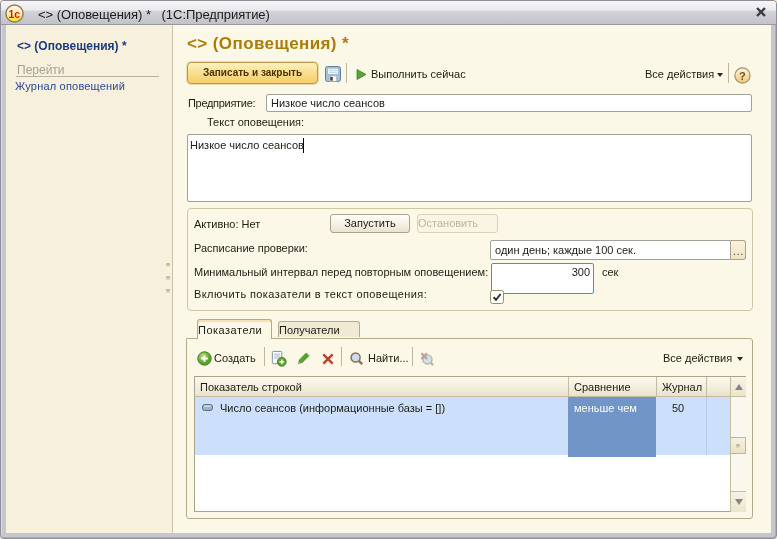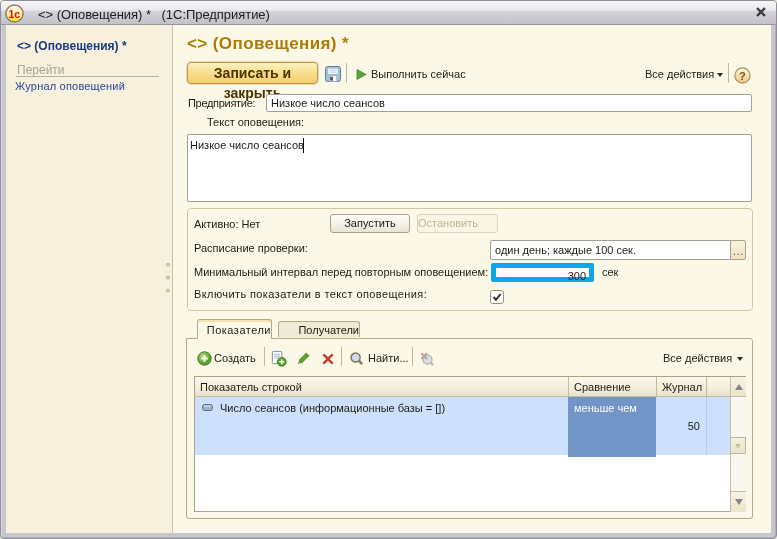--- a/index.html
+++ b/index.html
@@ -13,21 +13,21 @@
 
 #ttext{left:38px;top:7px;font-size:13px;letter-spacing:-0.05px;color:#1c1c1c}
 #closex{left:755px;top:6px}
 
 .nav1{left:17px;top:39px;font-size:12px;font-weight:bold;color:#1d3a80}
 .nav2{left:17px;top:63px;font-size:12px;font-weight:normal;color:#a6a496}
 .navhr{left:16px;top:76px;width:143px;height:1px;background:#b6b2a2}
 .nav3{left:15px;top:80px;font-size:11px;color:#2c4796;letter-spacing:0.2px}
 
 #mhead{left:187px;top:34px;font-size:17px;font-weight:bold;color:#aa7d08;letter-spacing:0.4px}
-#btnsave{left:187px;top:62px;width:131px;height:22px;background:linear-gradient(180deg,#fdf2c0 0%,#f9df91 45%,#f4cf6b 100%);border:1px solid #c0944a;border-radius:4px;box-shadow:0 0 0 1px #ecdcae;font-size:14px;font-weight:bold;color:#4a3500;text-align:center;line-height:20px}
+#btnsave{left:187px;top:62px;width:131px;height:22px;background:linear-gradient(180deg,#fdf2c0 0%,#f9df91 45%,#f4cf6b 100%);border:1px solid #c0944a;border-radius:4px;box-shadow:0 0 0 1px #ecdcae;font-size:10px;font-weight:bold;color:#4a3500;text-align:center;line-height:20px}
 .vsep{width:1px;background:#bdb79b}
 #sep1{left:346px;top:63px;height:20px}
 #exectext{left:371px;top:68px}
 #alldeist1{left:645px;top:68px}
 #arr1{left:717px;top:73px;width:0;height:0;border-left:3.5px solid transparent;border-right:3.5px solid transparent;border-top:4px solid #2a2a22}
 #sep2{left:728px;top:63px;height:20px}
 
 #lnaim{left:188px;top:97px;letter-spacing:-0.3px}
 #inaim{left:266px;top:94px;width:486px;height:18px;background:#fff;border:1px solid #a5a093;border-radius:2px}
 #inaim span{position:absolute;left:4px;top:2px}
@@ -40,27 +40,27 @@
 #lakt{left:194px;top:218px}
 .btn{background:linear-gradient(180deg,#fefdfa 0%,#f4f1e6 50%,#e9e4d2 100%);border:1px solid #a9a388;border-radius:3px;font-size:11px;color:#1c1c14;text-align:center}
 #btnrun{left:330px;top:214px;width:80px;height:19px;line-height:17px}
 #btnstop{left:417px;top:214px;width:81px;height:19px;background:#f9f5e5;border:1px solid #d8d2b8;border-radius:3px;font-size:11px;color:#bcb597;text-align:left;line-height:17px}
 #lrasp{left:194px;top:242px}
 #irasp{left:490px;top:240px;width:241px;height:20px;background:#fff;border:1px solid #a5a093;border-radius:2px 0 0 2px}
 #irasp span{position:absolute;left:4px;top:3px}
 #bdots{left:731px;top:240px;width:15px;height:20px;background:linear-gradient(180deg,#f9f3dd 0%,#eee4c4 100%);border:1px solid #a9a384;border-left:none;border-radius:0 3px 3px 0}
 #bdots i{position:absolute;left:2px;top:9px;width:11px;font-style:normal;font-size:10px;letter-spacing:1px;color:#3a3a30;line-height:4px}
 #lmin{left:194px;top:266px}
-#imin{left:491px;top:263px;width:103px;height:19px;background:#fff;border:5px solid #0ea5e9;border-radius:2px}
+#imin{left:491px;top:263px;width:103px;height:31px;background:#fff;border:1px solid #0ea5e9;border-radius:2px}
 #imin span{position:absolute;right:3px;top:2px}
 #lsek{left:602px;top:266px}
 #lvkl{left:194px;top:288px;letter-spacing:0.4px}
 #chk{left:490px;top:290px;width:14px;height:14px;background:#fff;border:1px solid #97906c;border-radius:2.5px}
 
-.tab{border:1px solid #b1ab87;border-bottom:none;border-radius:3px 3px 0 0;font-size:11px;color:#1c1c14;text-align:right}
+.tab{border:1px solid #b1ab87;border-bottom:none;border-radius:3px 3px 0 0;font-size:11px;color:#1c1c14;text-align:left}
 #tab1{left:197px;top:319px;width:75px;height:20px;background:#fcf8e7;line-height:20px;letter-spacing:0.5px;box-shadow:inset 0 2px 0 #f6e2ae}
 #tab2{left:278px;top:321px;width:82px;height:16px;background:#efe9d5;line-height:16px}
 #panel{left:186px;top:338px;width:567px;height:181px;border:1px solid #b1ab87;border-radius:0 3px 3px 3px;background:#fcf8e7}
 
 #tbcreate{left:214px;top:352px}
 #tsep1{left:264px;top:347px;height:19px}
 #tbfind{left:368px;top:352px}
 #tsep2{left:412px;top:347px;height:19px}
 #tsep3{left:341px;top:347px;height:19px}
 #alldeist2{left:663px;top:352px}
@@ -69,21 +69,21 @@
 #tbl{left:194px;top:376px;width:552px;height:136px;border:1px solid #a9a388;background:#fff}
 #thead{left:194px;top:376px;width:552px;height:21px;background:linear-gradient(180deg,#fbf8eb 0%,#f3eedd 55%,#e8e2cc 100%);border-top:1px solid #a9a388;border-left:1px solid #a9a388;border-bottom:1px solid #c2bca0}
 .hsep{position:absolute;top:377px;height:20px;width:1px;background:#c2bca0}
 #th1{left:200px;top:381px}
 #th2{left:574px;top:381px}
 #th3{left:662px;top:381px}
 #trow{left:195px;top:397px;width:535px;height:58px;background:#cce0fb}
 #tcell{left:568px;top:397px;width:88px;height:60px;background:#7195c7}
 #tcell span{position:absolute;left:6px;top:5px;color:#fcfcf6}
 #rowtext{left:220px;top:402px}
-#num50{left:656px;top:420px;width:44px;text-align:right}
+#num50{left:656px;top:402px;width:44px;text-align:center}
 #rowline1{left:706px;top:397px;width:1px;height:58px;background:#b9cdea}
 
 #sbup{left:730px;top:377px;width:16px;height:20px;background:linear-gradient(180deg,#f7f3e3,#ece5cd);border-left:1px solid #c2bca0;border-bottom:1px solid #c2bca0}
 #sbtrough{left:730px;top:397px;width:16px;height:115px;background:#faf8ee;border-left:1px solid #c2bca0}
 #sbthumb{left:730px;top:437px;width:16px;height:17px;background:linear-gradient(180deg,#f6f1e0,#e9e2c9);border:1px solid #bcb698;border-left:1px solid #c2bca0;border-radius:1px}
 #sbdown{left:730px;top:491px;width:16px;height:21px;background:linear-gradient(180deg,#f7f3e3,#ece5cd);border-left:1px solid #c2bca0;border-top:1px solid #c2bca0}
 .tri-up{width:0;height:0;border-left:4px solid transparent;border-right:4px solid transparent;border-bottom:6px solid #87858a;position:absolute;left:4px;top:7px}
 .tri-dn{width:0;height:0;border-left:4px solid transparent;border-right:4px solid transparent;border-top:6px solid #87858a;position:absolute;left:4px;top:7px}
 </style></head>
 <body>

